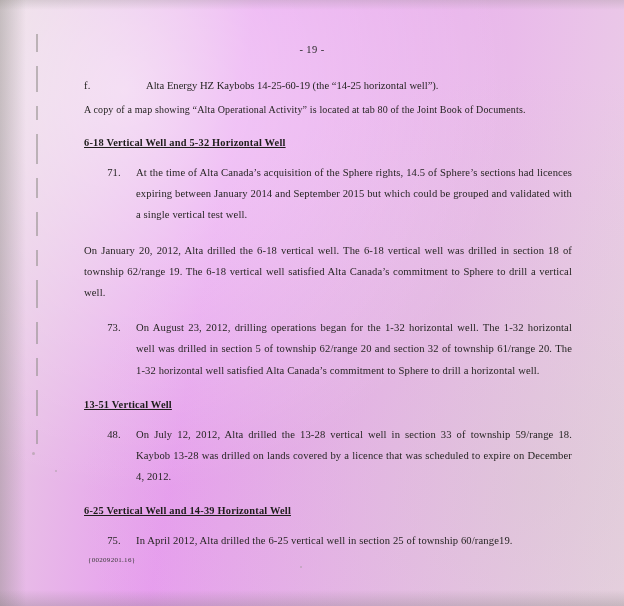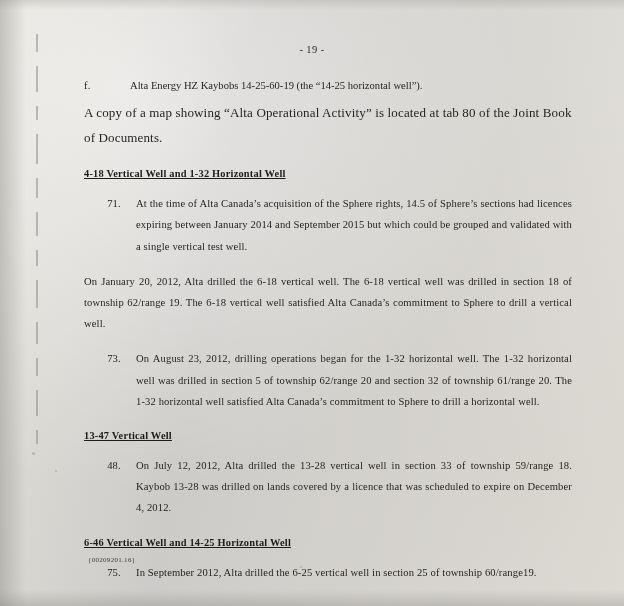--- a/index.html
+++ b/index.html
@@ -10,21 +10,21 @@
   body {
     width: 624px;
     height: 606px;
     overflow: hidden;
     font-family: "Liberation Serif", serif;
   }
   .page {
     position: relative;
     width: 624px;
     height: 606px;
-    background: #a3a3a3;
+    background: #d946ef;
     box-sizing: border-box;
     overflow: hidden;
   }
   
   .paper-tone {
     position: absolute;
     inset: 0;
     background:
       radial-gradient(ellipse at 20% 15%, rgba(255,255,255,0.55), rgba(255,255,255,0) 55%),
       radial-gradient(ellipse at 85% 80%, rgba(200,196,186,0.30), rgba(255,255,255,0) 60%),
@@ -91,23 +91,24 @@
     color: #262523;
     margin-bottom: 2px;
   }
   .lettered .marker {
     width: 46px;
     flex: 0 0 46px;
     letter-spacing: 0.2px;
   }
   .lettered .text {
     flex: 1 1 auto;
+    margin-left: 16px;
   }
   .flow {
-    font-size: 13px;
+    font-size: 10px;
     line-height: 1.95;
     color: #262523;
     margin-top: 4px;
     letter-spacing: 0.15px;
   }
   .heading {
     font-size: 10.4px;
     font-weight: bold;
     color: #1e1d1b;
     text-decoration: underline;
@@ -182,46 +183,46 @@
 
   <div class="body-block">
 
     <div class="lettered">
       <div class="marker">f.</div>
       <div class="text">Alta Energy HZ Kaybobs 14-25-60-19 (the “14-25 horizontal well”).</div>
     </div>
 
     <div class="flow">A copy of a map showing “Alta Operational Activity” is located at tab 80 of the Joint Book of Documents.</div>
 
-    <div class="heading">4-18 Vertical Well and 1-32 Horizontal Well</div>
+    <div class="heading">6-18 Vertical Well and 5-32 Horizontal Well</div>
 
     <div class="numbered">
       <div class="num">71.</div>
       <div class="text">At the time of Alta Canada’s acquisition of the Sphere rights, 14.5 of Sphere’s sections had licences expiring between January 2014 and September 2015 but which could be grouped and validated with a single vertical test well.</div>
     </div>
 
     <div class="numbered">
       <div class="text">On January 20, 2012, Alta drilled the 6-18 vertical well. The 6-18 vertical well was drilled in section 18 of township 62/range 19. The 6-18 vertical well satisfied Alta Canada’s commitment to Sphere to drill a vertical well.</div>
     </div>
 
     <div class="numbered">
       <div class="num">73.</div>
       <div class="text">On August 23, 2012, drilling operations began for the 1-32 horizontal well. The 1-32 horizontal well was drilled in section 5 of township 62/range 20 and section 32 of township 61/range 20. The 1-32 horizontal well satisfied Alta Canada’s commitment to Sphere to drill a horizontal well.</div>
     </div>
 
-    <div class="heading">13-47 Vertical Well</div>
+    <div class="heading">13-51 Vertical Well</div>
 
     <div class="numbered">
       <div class="num">48.</div>
       <div class="text">On July 12, 2012, Alta drilled the 13-28 vertical well in section 33 of township 59/range 18. Kaybob 13-28 was drilled on lands covered by a licence that was scheduled to expire on December 4, 2012.</div>
     </div>
 
-    <div class="heading">6-46 Vertical Well and 14-25 Horizontal Well</div>
+    <div class="heading">6-25 Vertical Well and 14-39 Horizontal Well</div>
 
     <div class="numbered">
       <div class="num">75.</div>
-      <div class="text">In September 2012, Alta drilled the 6-25 vertical well in section 25 of township 60/range19.</div>
+      <div class="text">In April 2012, Alta drilled the 6-25 vertical well in section 25 of township 60/range19.</div>
     </div>
 
   </div>
 
   <div class="footer-stamp">{00209201.16}</div>
 </div>
 
 </body></html>

